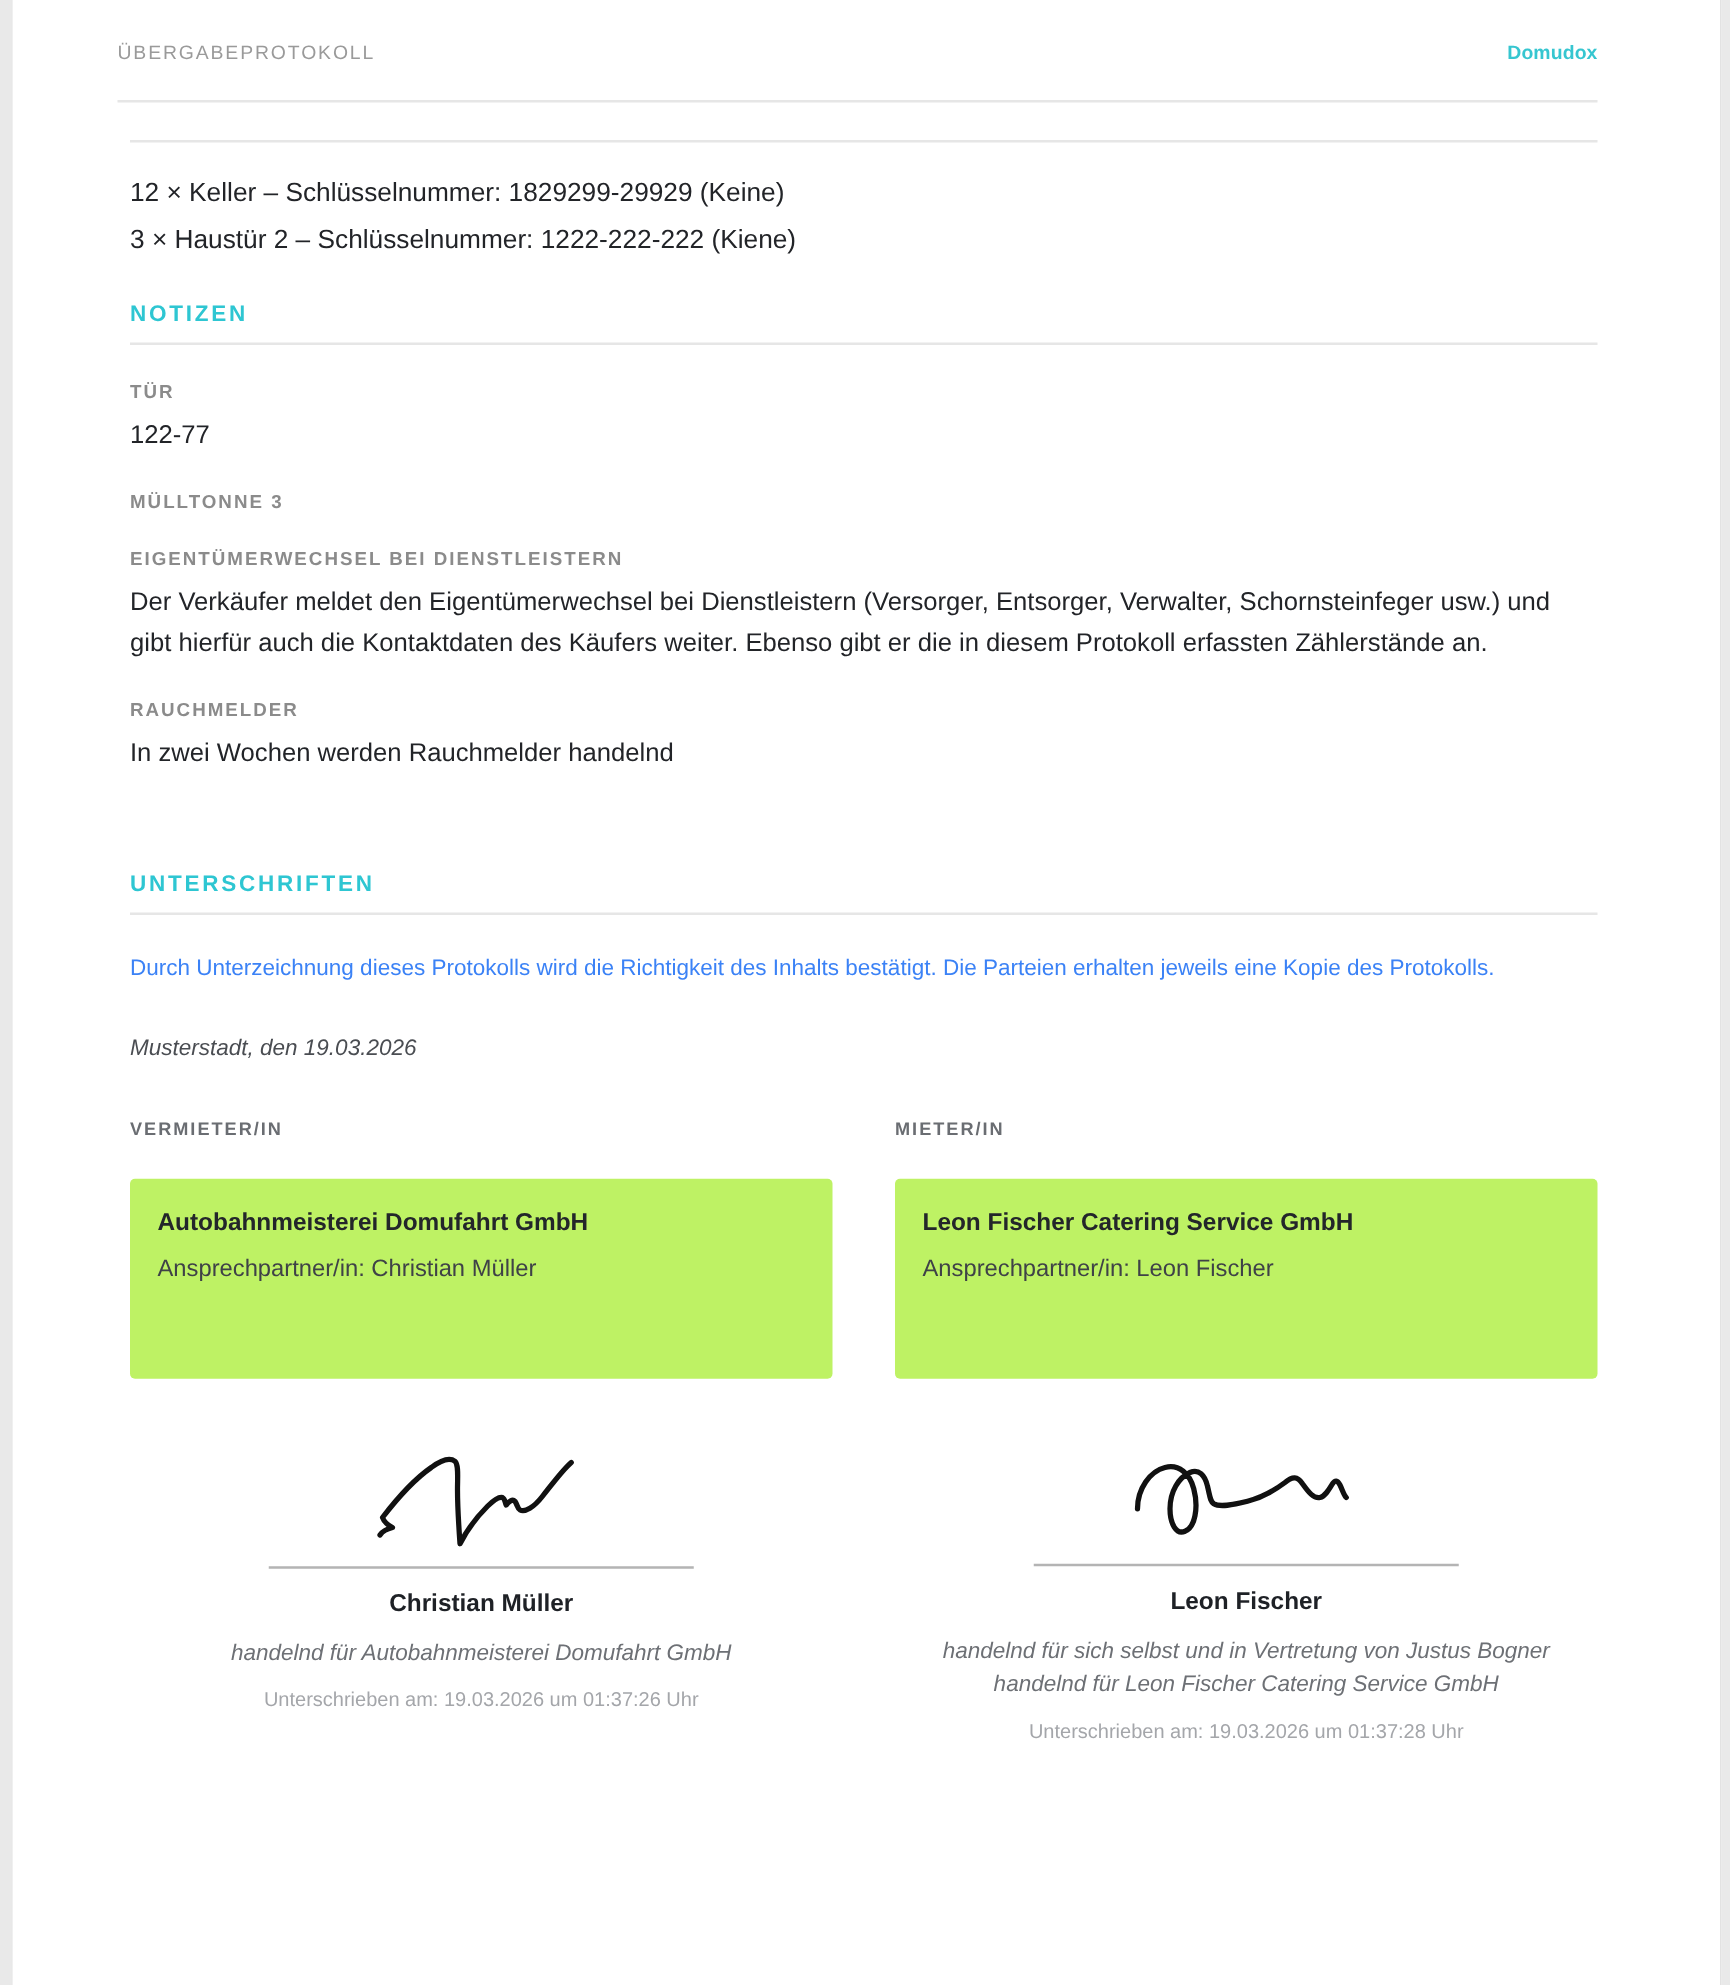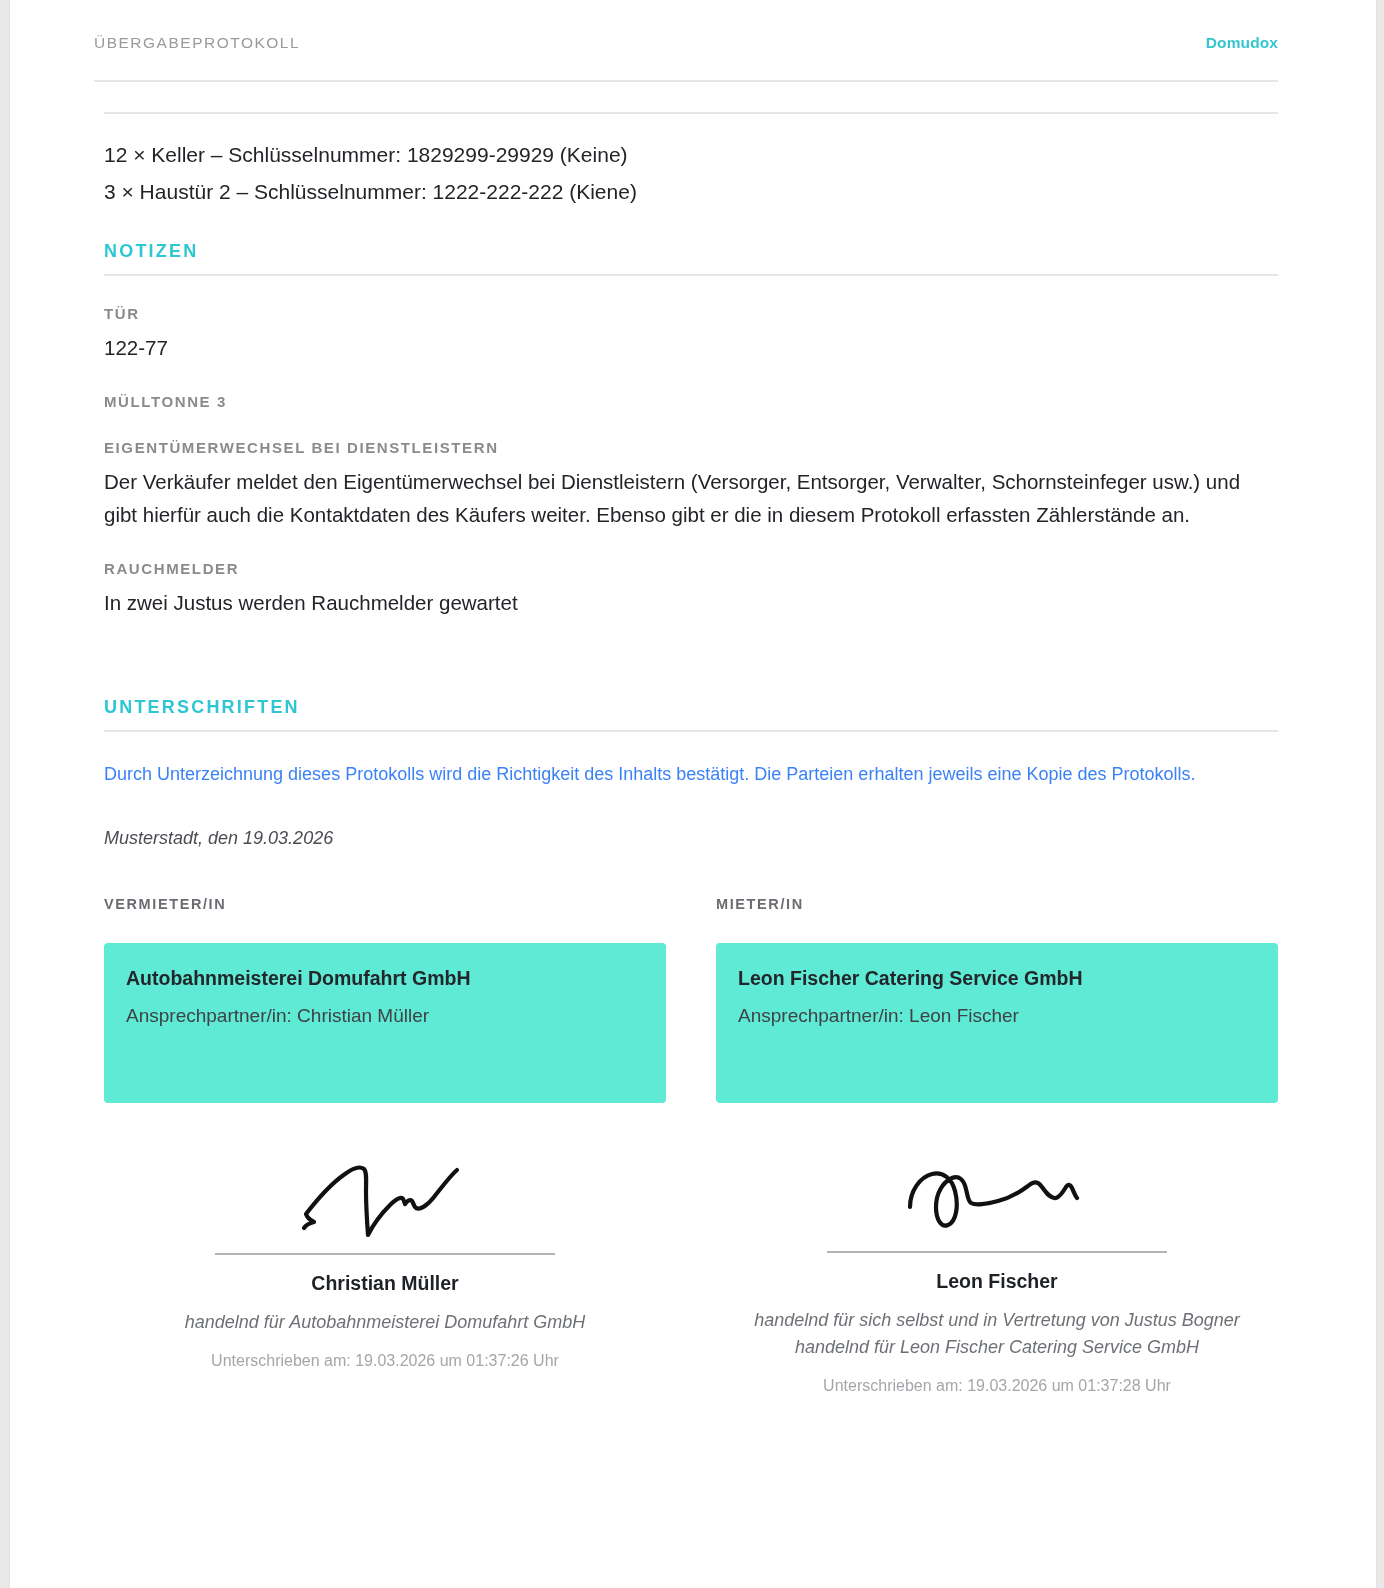--- a/index.html
+++ b/index.html
@@ -135,21 +135,21 @@
     margin-left: 50px;
   }
   .party-role {
     font-size: 14.5px;
     font-weight: 700;
     letter-spacing: 1.6px;
     color: #6a6d72;
   }
   .party-card {
     margin-top: 31px;
-    background: #5eead4;
+    background: #bef264;
     border-radius: 4px;
     height: 160px;
     box-sizing: border-box;
     padding: 24px 22px 0 22px;
   }
   .party-name {
     font-size: 19.5px;
     font-weight: 700;
     color: #23262a;
   }
@@ -235,21 +235,21 @@
         <div class="note-label">MÜLLTONNE 3</div>
       </div>
 
       <div class="note-block">
         <div class="note-label">EIGENTÜMERWECHSEL BEI DIENSTLEISTERN</div>
         <div class="note-value">Der Verkäufer meldet den Eigentümerwechsel bei Dienstleistern (Versorger, Entsorger, Verwalter, Schornsteinfeger usw.) und gibt hierfür auch die Kontaktdaten des Käufers weiter. Ebenso gibt er die in diesem Protokoll erfassten Zählerstände an.</div>
       </div>
 
       <div class="note-block">
         <div class="note-label">RAUCHMELDER</div>
-        <div class="note-value">In zwei Justus werden Rauchmelder gewartet</div>
+        <div class="note-value">In zwei Wochen werden Rauchmelder handelnd</div>
       </div>
     </div>
 
     <div class="section sig-section">
       <div class="section-title">UNTERSCHRIFTEN</div>
       <div class="section-rule"></div>
 
       <div class="sig-intro">Durch Unterzeichnung dieses Protokolls wird die Richtigkeit des Inhalts bestätigt. Die Parteien erhalten jeweils eine Kopie des Protokolls.</div>
       <div class="sig-place">Musterstadt, den 19.03.2026</div>
 

